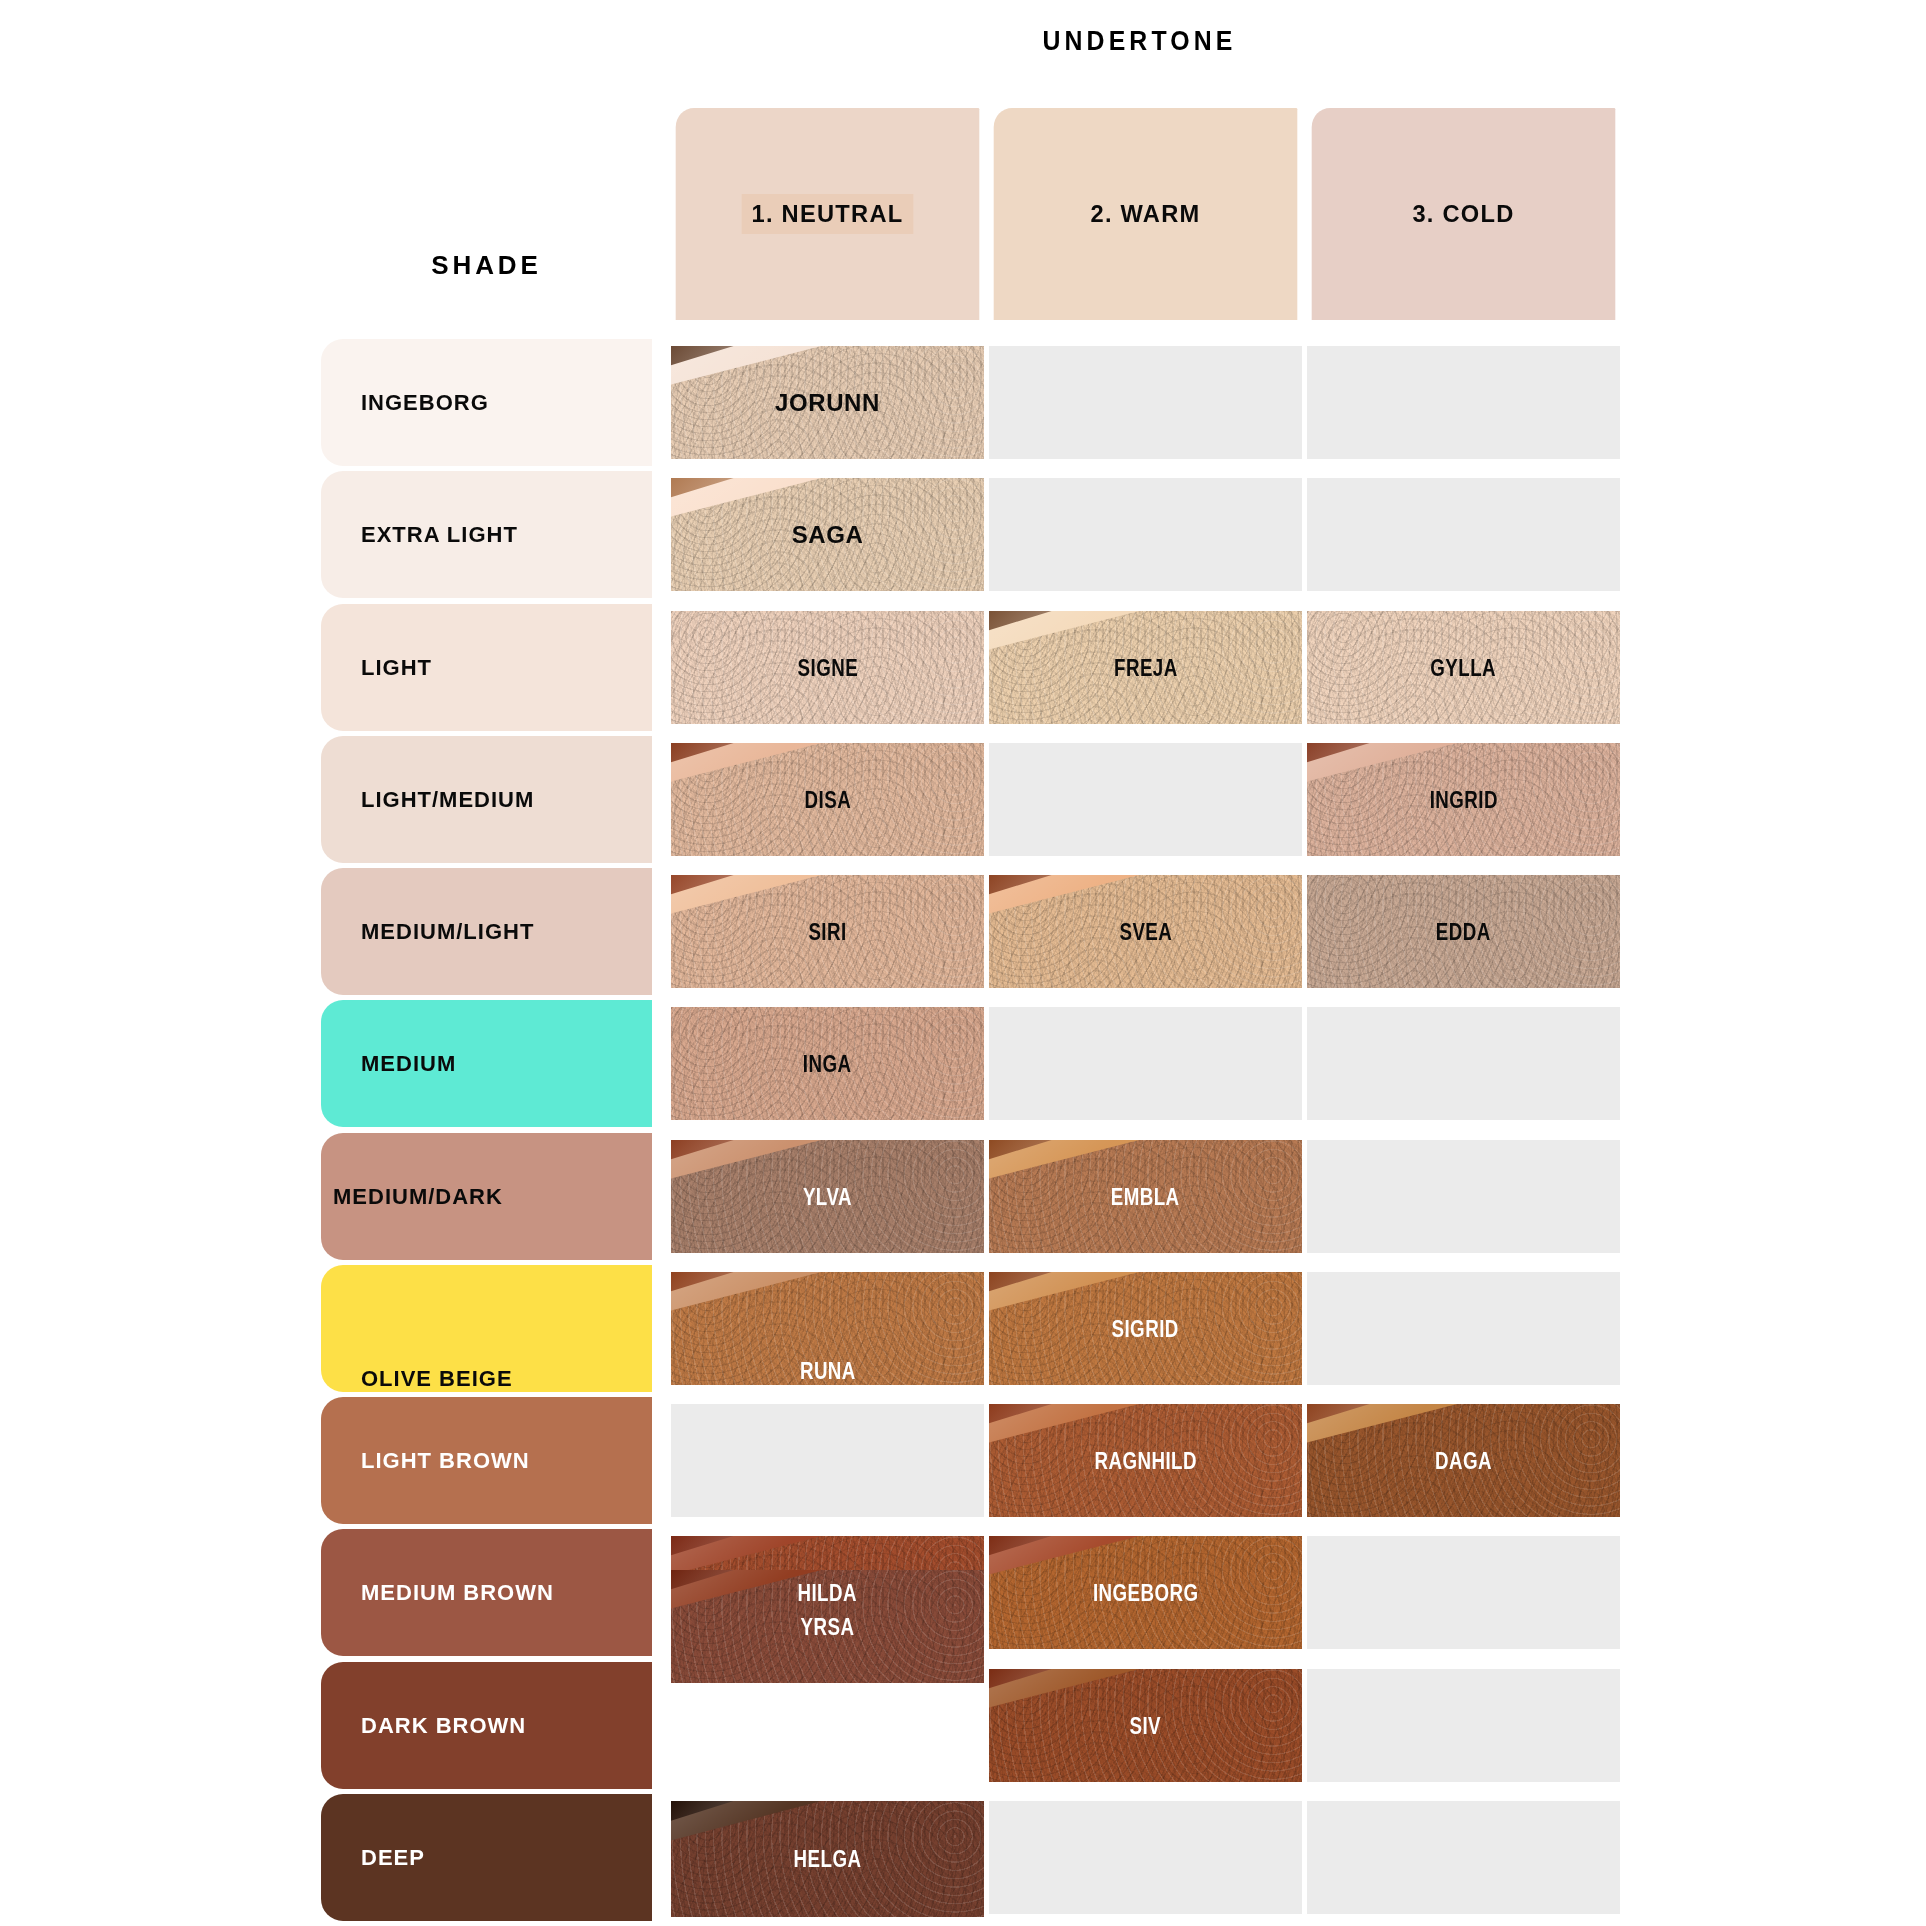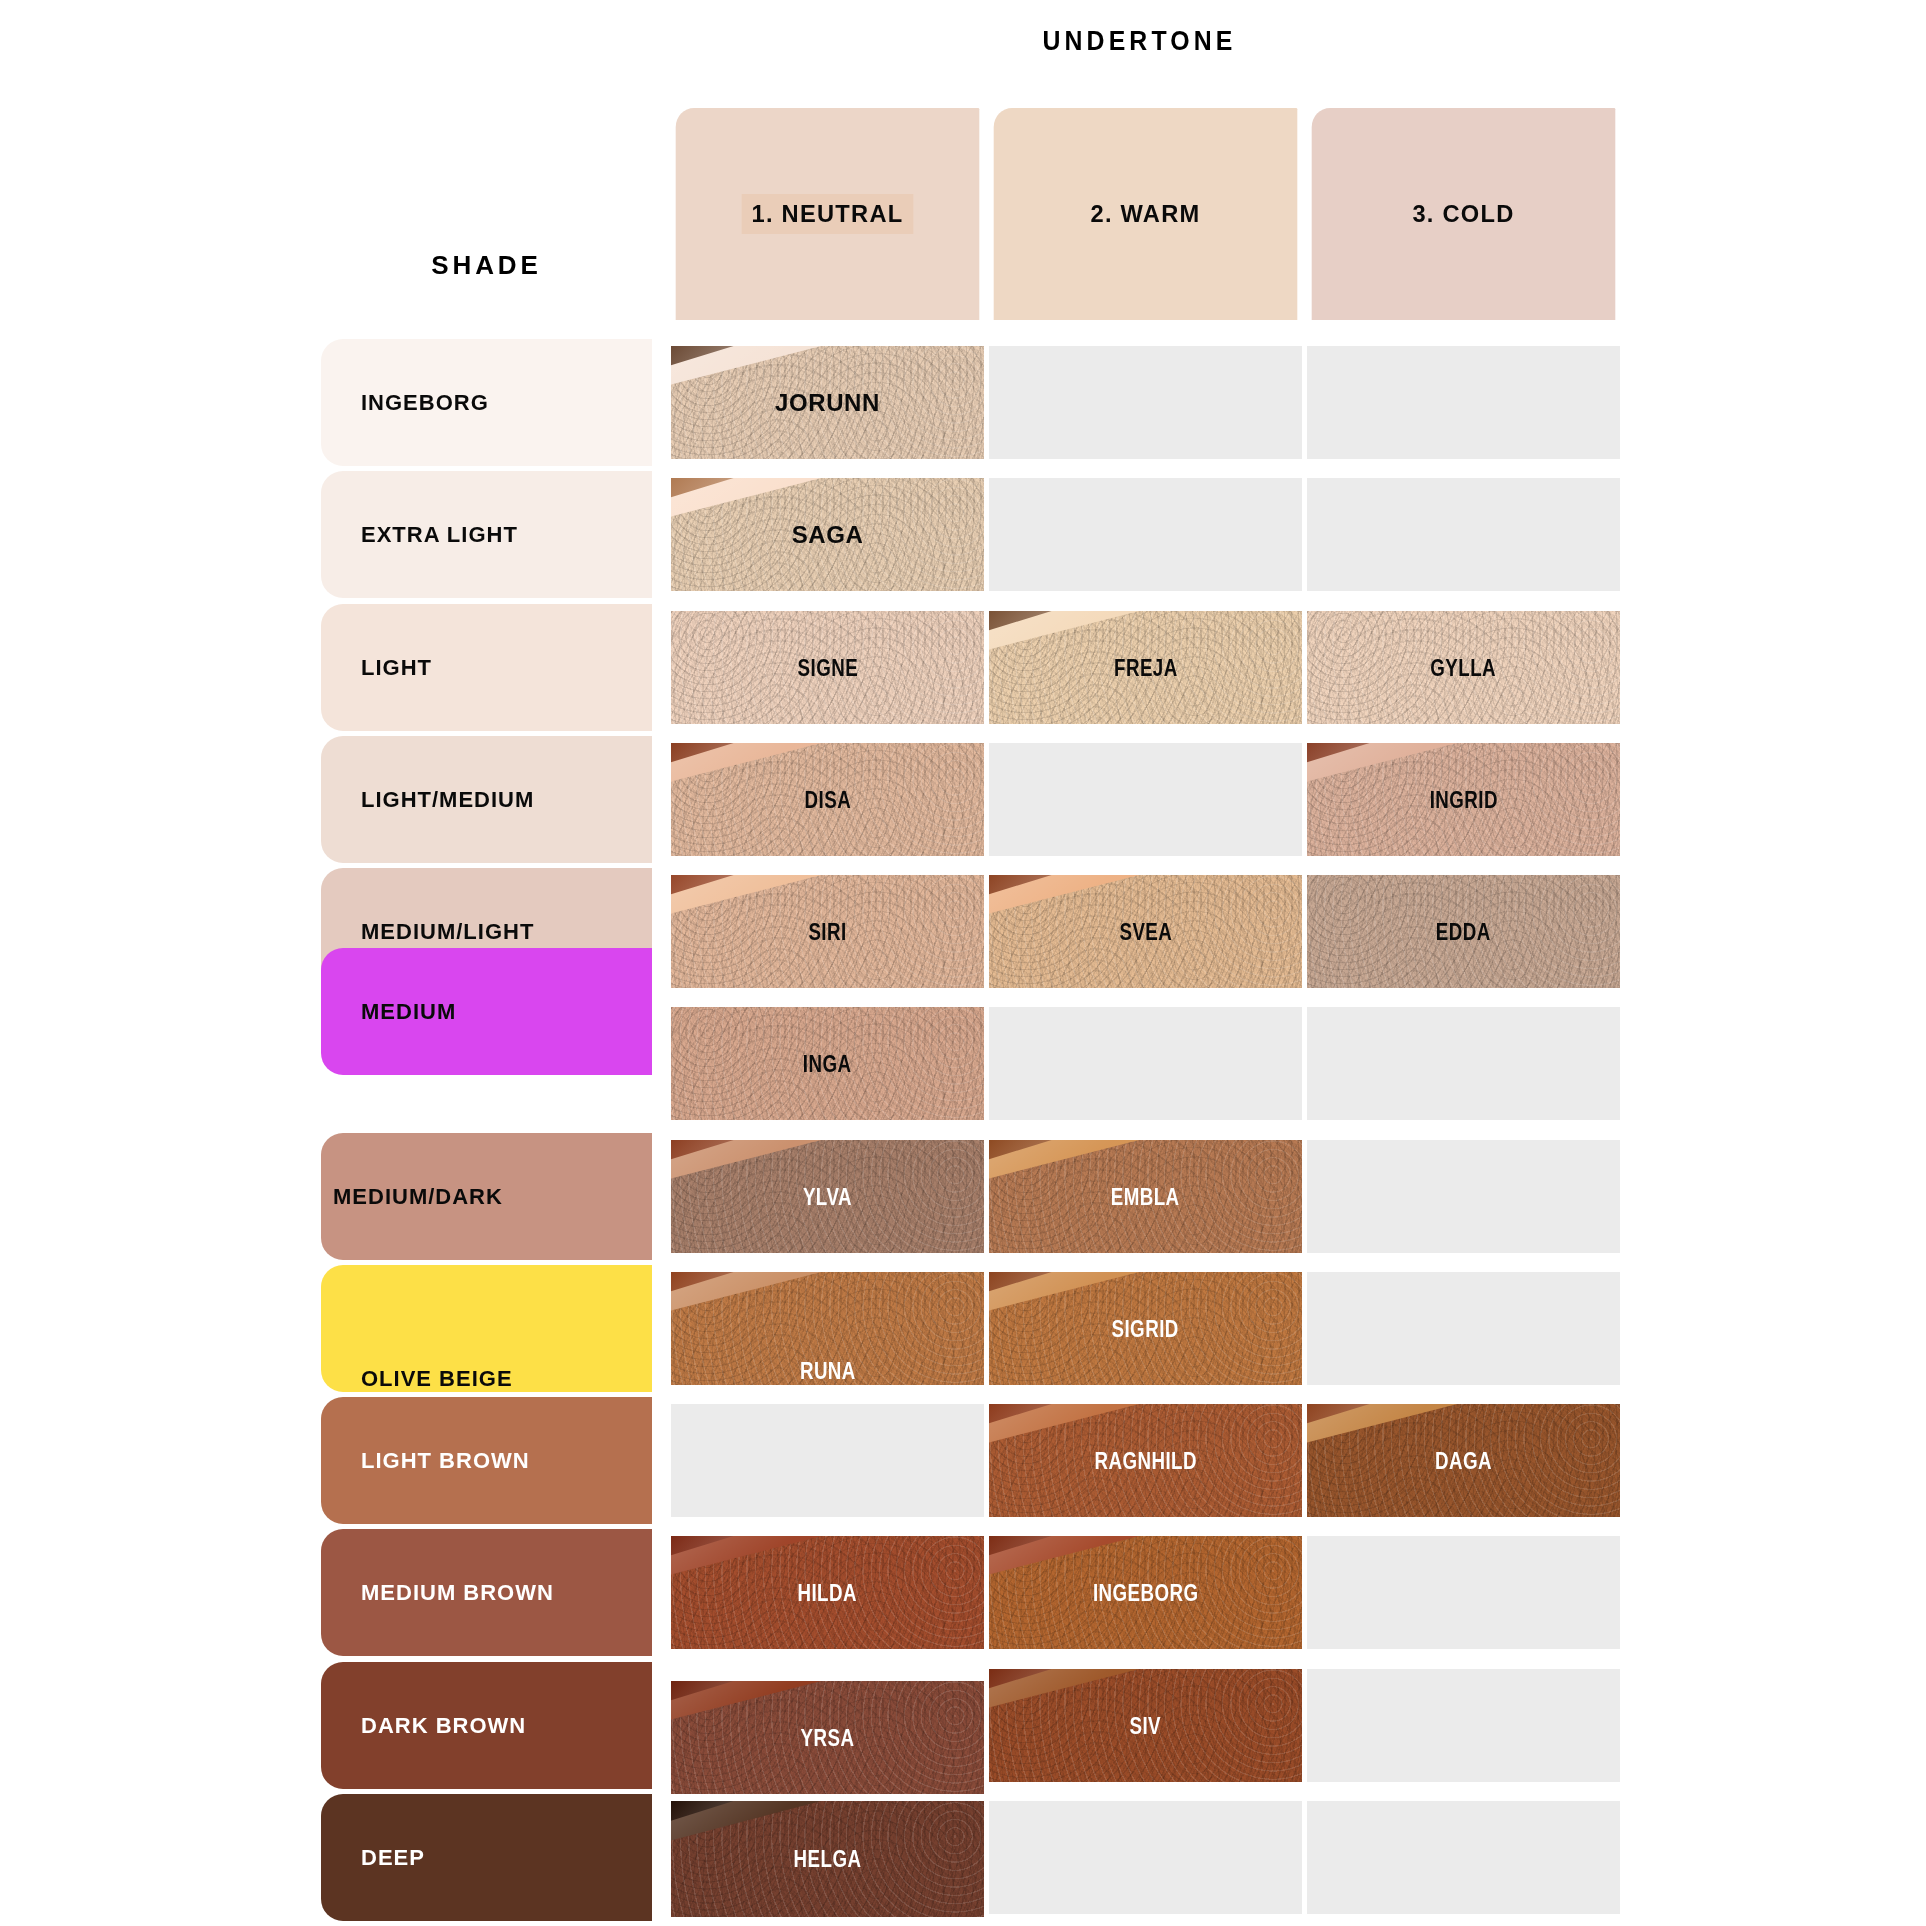--- a/index.html
+++ b/index.html
@@ -170,21 +170,21 @@
       </div>
       <div class="shade-cell" style="top: 604px; height: 127px; background: rgb(244, 228, 218); color: rgb(10, 10, 10);">
         <span>LIGHT</span>
       </div>
       <div class="shade-cell" style="top: 736px; height: 127px; background: rgb(238, 221, 211); color: rgb(10, 10, 10);">
         <span>LIGHT/MEDIUM</span>
       </div>
       <div class="shade-cell" style="top: 868px; height: 127px; background: rgb(228, 202, 191); color: rgb(10, 10, 10);">
         <span>MEDIUM/LIGHT</span>
       </div>
-      <div class="shade-cell" style="top: 948px; height: 127px; background: #d946ef; color: rgb(10, 10, 10);">
+      <div class="shade-cell" style="top: 1000px; height: 127px; background: #5eead4; color: rgb(10, 10, 10);">
         <span>MEDIUM</span>
       </div>
       <div class="shade-cell" style="top: 1133px; height: 127px; background: rgb(199, 147, 130); color: rgb(10, 10, 10); padding-left: 12px;">
         <span>MEDIUM/DARK</span>
       </div>
       <div class="shade-cell" style="top: 1265px; height: 127px; background: #fde047; color: rgb(10, 10, 10); align-items: flex-end;">
         <span>OLIVE BEIGE</span>
       </div>
       <div class="shade-cell" style="top: 1397px; height: 127px; background: rgb(181, 112, 79); color: rgb(255, 255, 255);">
         <span>LIGHT BROWN</span>
@@ -386,21 +386,21 @@
         <div class="layer smooth" style="background: rgb(163, 68, 37);"></div>
         <div class="sheen"></div>
         <div class="layer powder" style="--d1: 48%; --d2: 34%; background: rgb(180, 102, 47);">
           <div class="grain"></div>
           <div class="grain2"></div>
         </div>
         <div class="layer edge" style="background: linear-gradient(135deg, rgb(125, 45, 21) 0%, rgba(255, 255, 255, 0.55) 55%, rgb(125, 45, 21) 100%);"></div>
         <div class="name cond" style="color: rgb(255, 255, 255);">INGEBORG</div>
       </div>
       <div class="swatch empty" style="left: 1307px; top: 1536px; width: 313px; height: 113px; background: rgb(235, 235, 235);"></div>
-      <div class="swatch" style="left: 671px; top: 1681px; width: 313px; height: 113px;">
+      <div class="swatch" style="left: 671px; top: 1570px; width: 313px; height: 113px;">
         <div class="layer smooth" style="background: rgb(142, 54, 25);"></div>
         <div class="sheen"></div>
         <div class="layer powder" style="--d1: 48%; --d2: 34%; background: rgb(138, 75, 57);">
           <div class="grain"></div>
           <div class="grain2"></div>
         </div>
         <div class="layer edge" style="background: linear-gradient(135deg, rgb(111, 36, 16) 0%, rgba(255, 255, 255, 0.55) 55%, rgb(111, 36, 16) 100%);"></div>
         <div class="name cond" style="color: rgb(255, 255, 255);">YRSA</div>
       </div>
       <div class="swatch" style="left: 989px; top: 1669px; width: 313px; height: 113px;">

